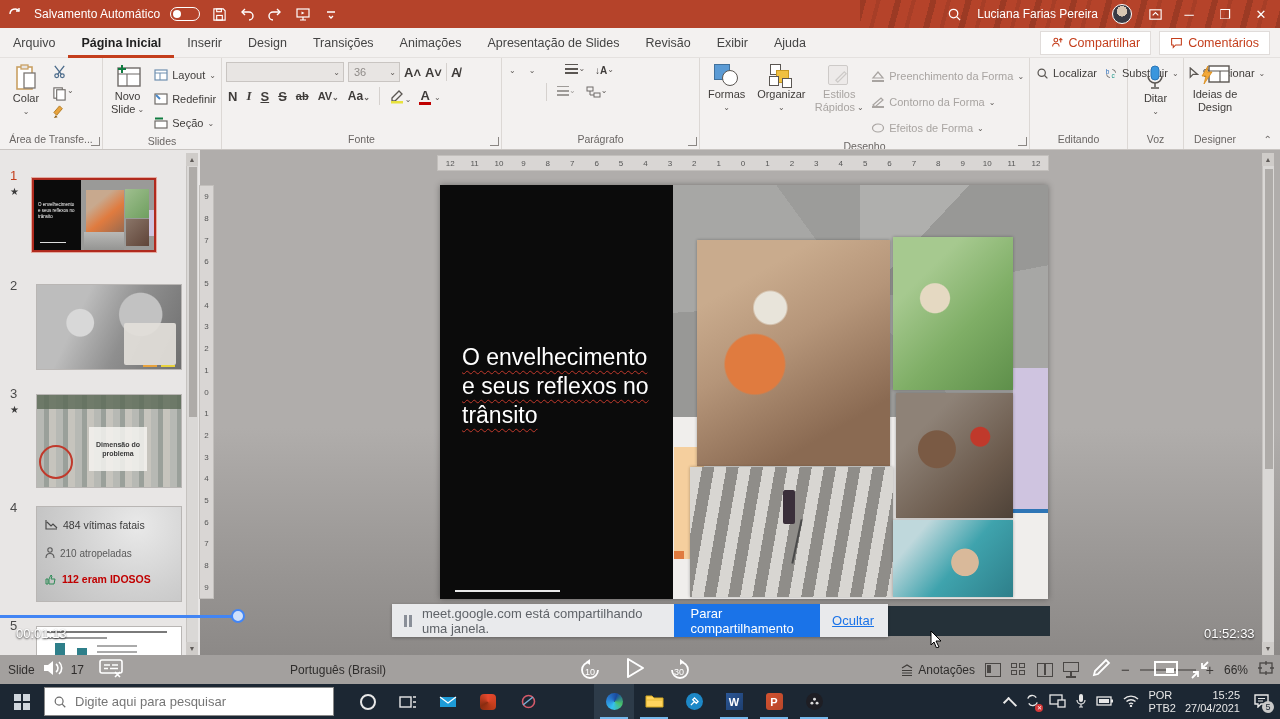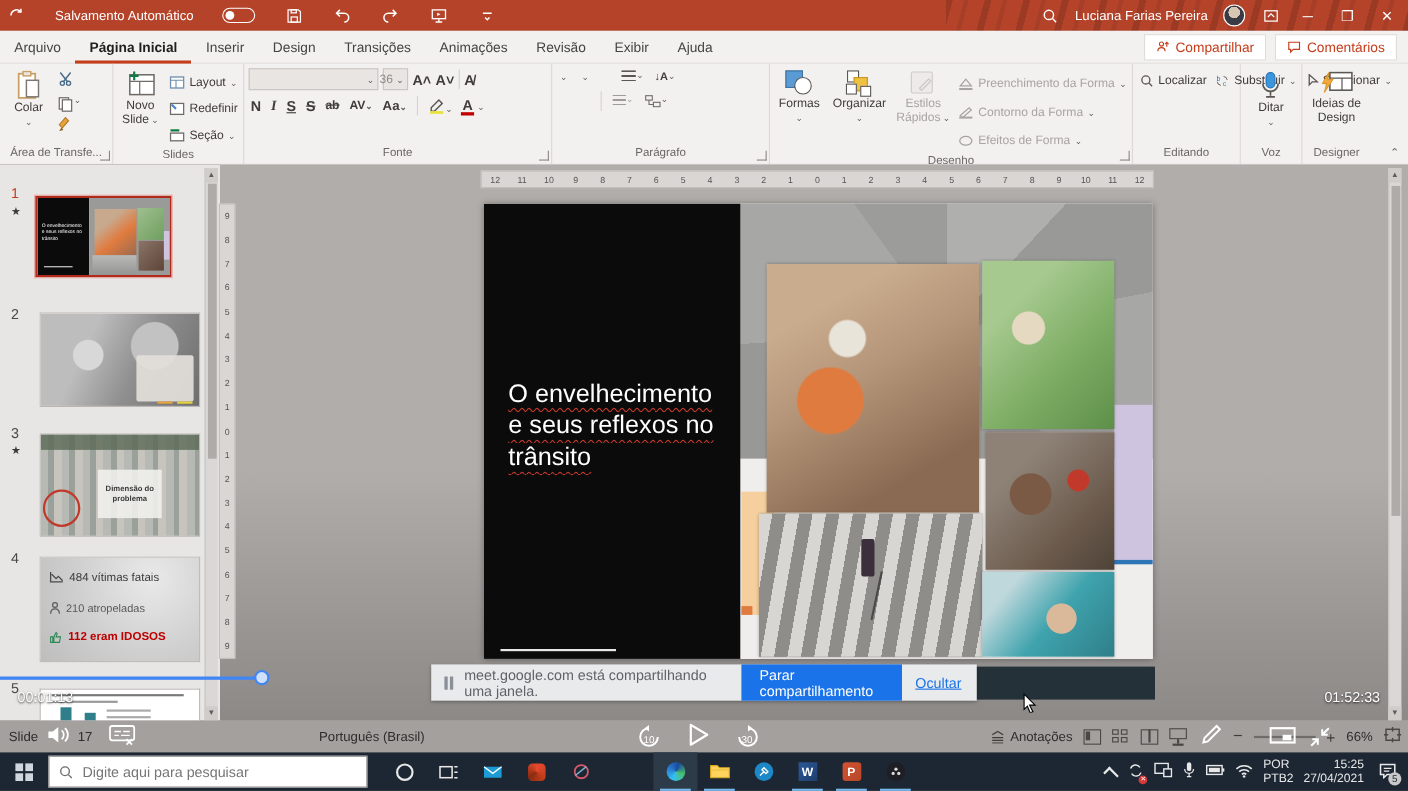--- a/index.html
+++ b/index.html
@@ -5,21 +5,21 @@
   * { margin:0; padding:0; box-sizing:border-box; }
   html,body { width:1280px; height:719px; overflow:hidden; }
   body { font-family:"Liberation Sans", sans-serif; }
   #app { position:relative; width:1280px; height:719px; background:#a9a6a4; overflow:hidden; }
 
   
   .titlebar { position:absolute; left:0; top:0; width:1280px; height:28px;
     background:#b5432a; display:flex; align-items:center; color:#fff; font-size:12px; }
   .titlebar-pattern { position:absolute; right:0; top:0; width:420px; height:28px;
     background:repeating-linear-gradient(105deg, rgba(0,0,0,.14) 0 6px, rgba(0,0,0,0) 6px 16px, rgba(0,0,0,.08) 16px 20px, rgba(0,0,0,0) 20px 34px); }
-  .qat { display:flex; align-items:center; gap:26px; padding-left:6px; z-index:2; }
+  .qat { display:flex; align-items:center; gap:10px; padding-left:6px; z-index:2; }
   .toggle { width:30px; height:14px; border:1px solid #fff; border-radius:8px; position:relative; }
   .toggle .dot { position:absolute; left:2px; top:2px; width:8px; height:8px; background:#fff; border-radius:50%; }
   .tb-ic { display:inline-flex; align-items:center; justify-content:center; width:18px; height:18px; }
   .tb-title { position:absolute; left:0; right:0; text-align:center; font-size:12px; color:#fff; z-index:1; }
   .tb-right { position:absolute; right:0; top:0; height:28px; display:flex; align-items:center; gap:14px; padding-right:8px; z-index:3; color:#fff; }
   .avatar { width:20px; height:20px; border-radius:50%; background:radial-gradient(circle at 50% 35%, #d9c6b2 0 35%, #3a3a44 36% 100%); border:1px solid #fff; }
   .winbtn { font-size:13px; width:22px; text-align:center; }
 
   
   .tabsrow { position:absolute; left:0; top:28px; width:1280px; height:30px; background:#f3f1f0;
@@ -188,20 +188,21 @@
   </div>
 </div>
 
 <div class="tabsrow">
   <span class="tab">Arquivo</span>
   <span class="tab active">Página Inicial</span>
   <span class="tab">Inserir</span>
   <span class="tab">Design</span>
   <span class="tab">Transições</span>
   <span class="tab">Animações</span>
+  <span class="tab">Apresentação de Slides</span>
   <span class="tab">Revisão</span>
   <span class="tab">Exibir</span>
   <span class="tab">Ajuda</span>
   <div class="tabsrow-right">
     <span class="pillbtn">
       <svg width="13" height="13" viewBox="0 0 16 16">
             <circle cx="6" cy="5" r="2.3" fill="none" stroke="#c43e1c" stroke-width="1.3"></circle>
             <path d="M2 13c0-2.5 2-4 4-4s4 1.5 4 4" fill="none" stroke="#c43e1c" stroke-width="1.3"></path>
             <path d="M12 3v5M10 5l2-2 2 2" fill="none" stroke="#c43e1c" stroke-width="1.3"></path>
           </svg>
@@ -294,21 +295,21 @@
     </div>
     <div class="rg-label">Slides</div>
   </div>
 
   <div class="rgroup" style="width:280px">
     <div class="rg-content" style="flex-direction:column;gap:5px">
       <div style="display:flex;gap:4px;align-items:center">
         <span class="combo" style="width:118px">
               <span class="chev">⌄</span>
             </span>
-        <span class="combo" style="width:23px">
+        <span class="combo" style="width:52px">
               <span style="margin-right:auto;padding-left:2px">36</span>
               <span class="chev">⌄</span>
             </span>
         <span class="glyph">A˄</span>
         <span class="glyph">A˅</span>
         <span style="width:1px;height:18px;background:#d5d1ce"></span>
         <span class="glyph">A̸</span>
       </div>
       <div style="display:flex;gap:9px;align-items:center;padding-left:2px">
         <span class="glyph">N</span>

